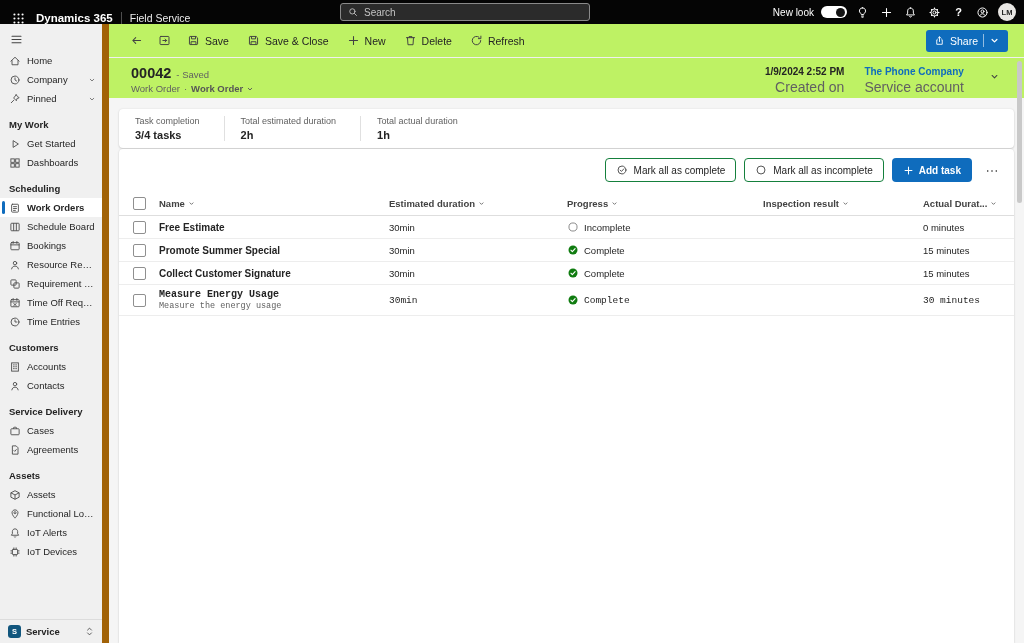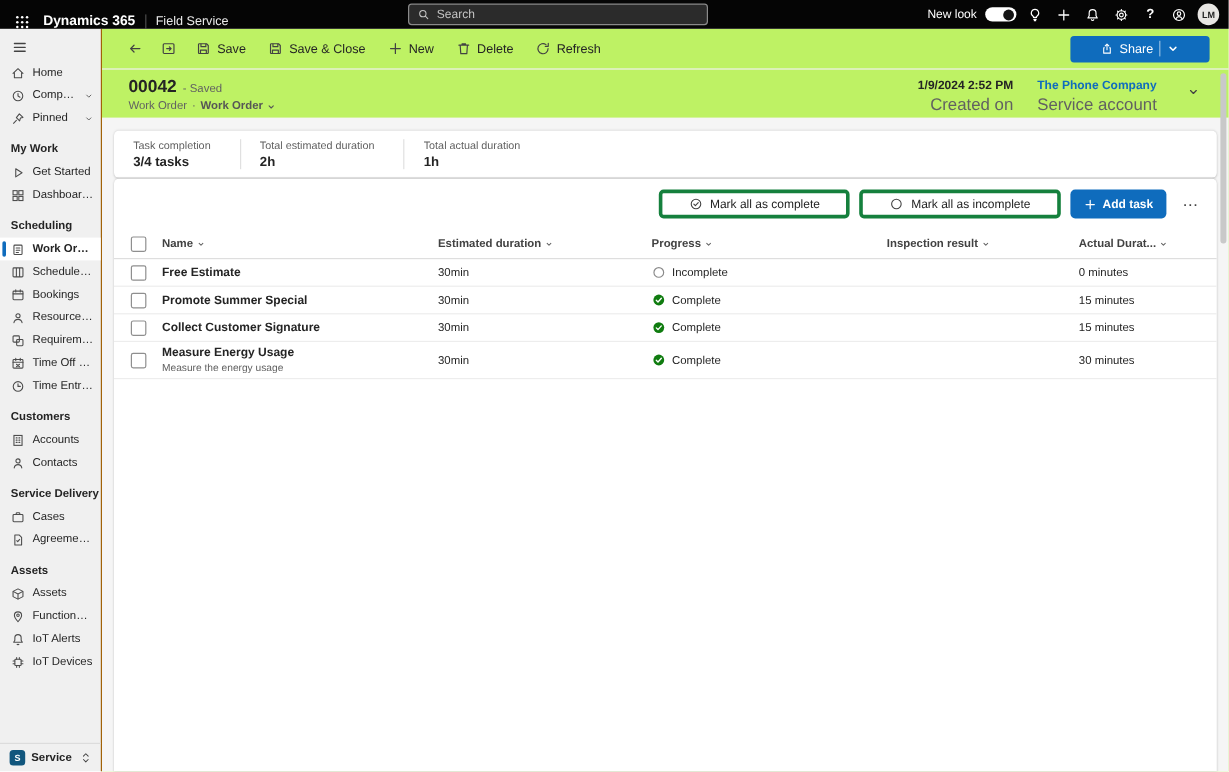--- a/index.html
+++ b/index.html
@@ -24,21 +24,21 @@
   .knob { position:absolute; right:2px; top:1.5px; width:9px; height:9px; border-radius:50%; background:#141414; }
   .tb-ic { background:none; border:none; color:#fff; width:17px; height:18px; display:flex; align-items:center; justify-content:center; padding:0; }
   .tb-ic svg { width:13px; height:13px; }
   .help-glyph { font-size:11px; color:#fff; font-weight:bold; }
   .avatar { width:18px; height:18px; border-radius:50%; background:#e8e6e3; color:#242424; font-size:7.5px; font-weight:bold; display:flex; align-items:center; justify-content:center; cursor:pointer; }
 
   
   .app { display:flex; height:619px; }
 
   
-  .sidebar { width:85px; background:#f0f0f0; border-right:1px solid #a16207; display:flex; flex-direction:column; color:#242424; flex:none; }
+  .sidebar { width:109px; background:#f0f0f0; border-right:7px solid #a16207; display:flex; flex-direction:column; color:#242424; flex:none; }
   .sb-scroll { flex:1; overflow:hidden; padding-top:2px; }
   .hamburger { background:none; border:none; padding:7px 10px 5px; color:#424242; display:block; }
   .nav-item { display:flex; align-items:center; gap:6px; height:19px; padding:0 6px 0 9px; cursor:pointer; position:relative; }
   .nav-icon { width:12px; height:12px; color:#4c4c4c; flex:none; }
   .nav-icon svg { width:12px; height:12px; }
   .nav-label { font-size:9.5px; white-space:nowrap; overflow:hidden; text-overflow:ellipsis; }
   .nav-chev { margin-left:auto; color:#616161; flex:none; }
   .nav-chev svg { width:8px; height:8px; }
   .nav-item.selected { background:#fff; }
   .nav-item.selected::before { content:""; position:absolute; left:2px; top:3px; bottom:3px; width:2.5px; background:#0f6cbd; border-radius:2px; }
@@ -50,21 +50,21 @@
   .sb-footer svg { width:9px; height:9px; color:#424242; margin-left:auto; }
 
   
   .main { flex:1; display:flex; flex-direction:column; background:#bef264; min-width:0; }
 
   .commandbar { height:34px; display:flex; align-items:center; padding:0 16px 0 14px; gap:2px; border-bottom:1px solid #f0f0f0; flex:none; }
   .cmd-icon-btn { width:26px; height:26px; display:flex; align-items:center; justify-content:center; border:none; background:none; color:#424242; border-radius:3px; }
   .cmd-icon-btn svg { width:13px; height:13px; }
   .cmd-btn { display:flex; align-items:center; gap:5px; height:26px; padding:0 8px; border:none; background:none; font-size:10.5px; color:#242424; border-radius:3px; white-space:nowrap; }
   .cmd-btn svg { width:13px; height:13px; color:#424242; flex:none; }
-  .share-btn { margin-left:auto; display:flex; align-items:center; gap:5px; height:22px; padding:0 25px; background:#0f6cbd; border:none; border-radius:3px; color:#fff; font-size:10.5px; }
+  .share-btn { margin-left:auto; display:flex; align-items:center; gap:5px; height:22px; padding:0 8px; background:#0f6cbd; border:none; border-radius:3px; color:#fff; font-size:10.5px; }
   .share-btn svg { width:11px; height:11px; }
   .share-split { width:1px; height:13px; background:rgba(255,255,255,.55); }
 
   .record-header { display:flex; justify-content:space-between; align-items:flex-start; padding:7px 20px 3px 22px; flex:none; }
   .rh-title-row { display:flex; align-items:baseline; gap:5px; }
   .rh-id { font-size:14.5px; font-weight:bold; color:#242424; }
   .rh-saved { font-size:9.5px; color:#616161; }
   .rh-sub-row { display:flex; align-items:center; gap:4px; font-size:9.5px; color:#616161; margin-top:2px; }
   .rh-form { display:flex; align-items:center; gap:3px; cursor:pointer; font-weight:bold; color:#565656; }
   .rh-form svg { width:8px; height:8px; }
@@ -88,30 +88,30 @@
 
   .stats-card { display:flex; padding:7px 16px; flex:none; }
   .stat { padding:0 24px 0 16px; }
   .stat:first-child { padding-left:0; }
   .stat + .stat { border-left:1px solid #e0e0e0; }
   .stat-label { font-size:9px; color:#616161; white-space:nowrap; }
   .stat-value { font-size:11px; font-weight:bold; color:#242424; margin-top:3px; }
 
   .grid-card { flex:1; display:flex; flex-direction:column; padding-top:9px; min-height:0; border-radius:4px 4px 0 0; }
   .grid-actions { display:flex; justify-content:flex-end; align-items:center; gap:8px; padding:0 10px 9px; flex:none; }
-  .outline-btn { display:flex; align-items:center; gap:6px; height:24px; padding:0 22px; background:#fff; border:3px solid #15803d; border-radius:4px; font-size:10px; color:#242424; white-space:nowrap; }
+  .outline-btn { display:flex; align-items:center; gap:6px; height:24px; padding:0 10px; background:#fff; border:1px solid #15803d; border-radius:4px; font-size:10px; color:#242424; white-space:nowrap; }
   .outline-btn svg { width:12px; height:12px; color:#424242; flex:none; }
   .primary-btn { display:flex; align-items:center; gap:5px; height:24px; padding:0 11px; background:#0f6cbd; border:none; border-radius:4px; font-size:10px; font-weight:bold; color:#fff; white-space:nowrap; }
   .primary-btn svg { width:11px; height:11px; }
   .more-btn { border:none; background:none; width:24px; height:24px; font-size:13px; color:#424242; border-radius:4px; line-height:1; }
 
   .grid { flex:1; overflow:hidden; }
   .grid-row { display:grid; grid-template-columns:40px 230px 178px 196px 160px 1fr; align-items:center; border-bottom:1px solid #ededed; min-height:23px; }
   .grid-row.header { border-bottom:1px solid #dedede; min-height:25px; }
-  .grid-row.tall { min-height:31px; }
+  .grid-row.tall { min-height:31px;font-family:Liberation Mono, monospace; }
   .col-h { display:flex; align-items:center; gap:3px; font-size:9.5px; font-weight:bold; color:#424242; cursor:pointer; white-space:nowrap; }
   .col-h svg { width:7px; height:7px; color:#616161; }
   .cb-cell { display:flex; justify-content:center; align-items:center; }
   .cb { width:13px; height:13px; border:1px solid #8f8f8f; border-radius:2px; background:#fff; cursor:pointer; }
   .cell { font-size:9.5px; color:#242424; padding-right:8px; }
   .cell-name { font-size:10px; font-weight:bold; color:#242424; cursor:pointer; }
   .cell-sub { font-size:8.5px; color:#616161; font-weight:normal; margin-top:1px; }
   .prog { display:flex; align-items:center; gap:5px; font-size:9.5px; color:#242424; }
   .prog svg { width:12px; height:12px; flex:none; }
 

